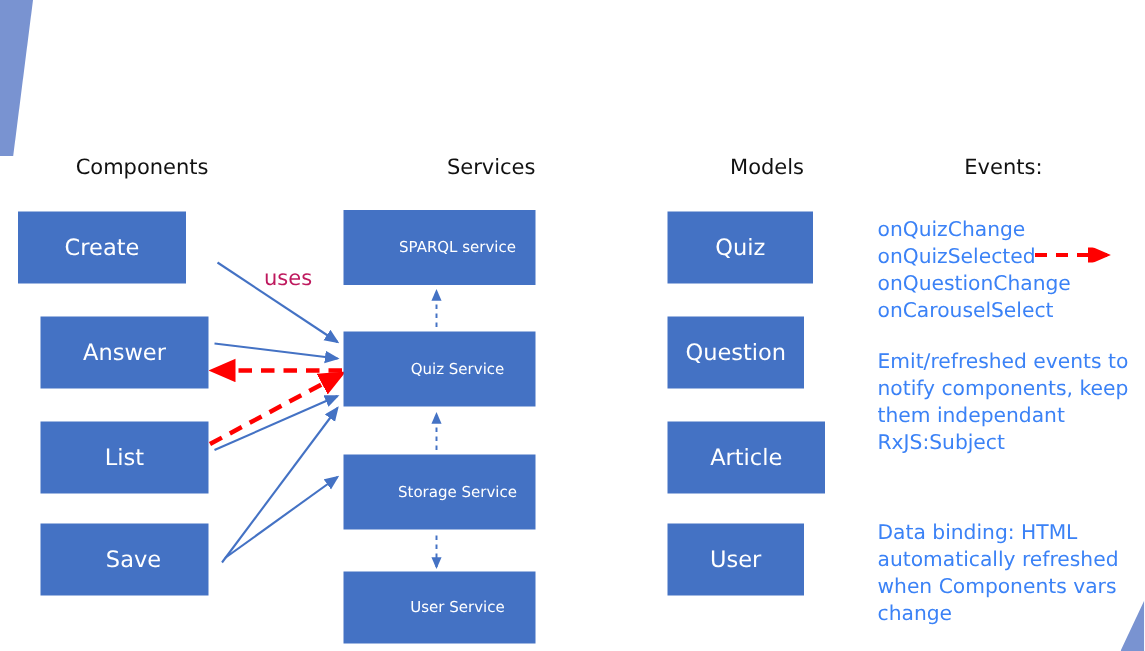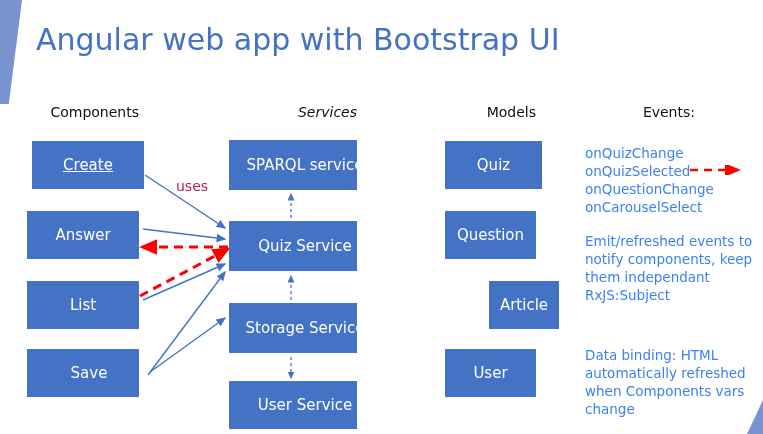--- a/index.html
+++ b/index.html
@@ -43,54 +43,54 @@
 
   
   .col-head {
     position: absolute;
     font-size: 14px;
     color: #111111;
     text-align: right;
     white-space: nowrap;
   }
   #head-components { left: 27px;  top: 104px; width: 112px; }
-  #head-services   { left: 229px; top: 104px; width: 128px; font-style: italic; }
+  #head-services   { left: 229px; top: 104px; width: 128px; }
   #head-models     { left: 445px; top: 104px; width: 91px;  }
   #head-events     { left: 585px; top: 104px; width: 110px; }
 
   
   .node {
     position: absolute;
     background: #4472c4;
     color: #ffffff;
     display: flex;
     align-items: center;
     justify-content: center;
     font-size: 15px;
     box-sizing: border-box;
     white-space: nowrap;
   }
-  .node.svc { font-size: 15px; padding-left: 24px; }
-
-  
-  #node-create { left: 32px; top: 141px; width: 112px; height: 48px; text-decoration: underline; }
+  .node.svc { font-size: 10px; padding-left: 24px; }
+
+  
+  #node-create { left: 12px; top: 141px; width: 112px; height: 48px; }
   #node-answer { left: 27px; top: 211px; width: 112px; height: 48px; }
   #node-list   { left: 27px; top: 281px; width: 112px; height: 48px; }
   #node-save   { left: 27px; top: 349px; width: 112px; height: 48px; padding-left: 12px; }
 
   
   #node-sparql  { left: 229px; top: 140px; width: 128px; height: 50px; }
   #node-quiz-s  { left: 229px; top: 221px; width: 128px; height: 50px; }
   #node-storage { left: 229px; top: 303px; width: 128px; height: 50px; }
   #node-user-s  { left: 229px; top: 381px; width: 128px; height: 48px; }
 
   
   #node-quiz     { left: 445px; top: 141px; width: 97px; height: 48px; }
   #node-question { left: 445px; top: 211px; width: 91px; height: 48px; }
-  #node-article  { left: 445px; top: 281px; width: 70px; height: 48px; margin-left: 44px; }
+  #node-article  { left: 445px; top: 281px; width: 105px; height: 48px; }
   #node-user     { left: 445px; top: 349px; width: 91px; height: 48px; }
 
   
   #connectors {
     position: absolute;
     left: 0; top: 0;
     width: 763px; height: 434px;
     pointer-events: none;
   }
 
@@ -120,21 +120,20 @@
   }
 </style>
 </head>
 <body>
 
 <div id="slide">
 
   <div class="wedge-left"></div>
   <div class="wedge-bottom-right"></div>
 
-  <div class="slide-title">Angular web app with Bootstrap UI</div>
 
   <div class="col-head" id="head-components">Components</div>
   <div class="col-head" id="head-services">Services</div>
   <div class="col-head" id="head-models">Models</div>
   <div class="col-head" id="head-events">Events:</div>
 
   <svg id="connectors" viewBox="0 0 763 434">
     <defs>
       <marker id="arrow-blue" markerWidth="7" markerHeight="7" refX="6" refY="3" orient="auto">
         <path d="M0,0 L7,3 L0,6 z" fill="#4472c4"></path>

